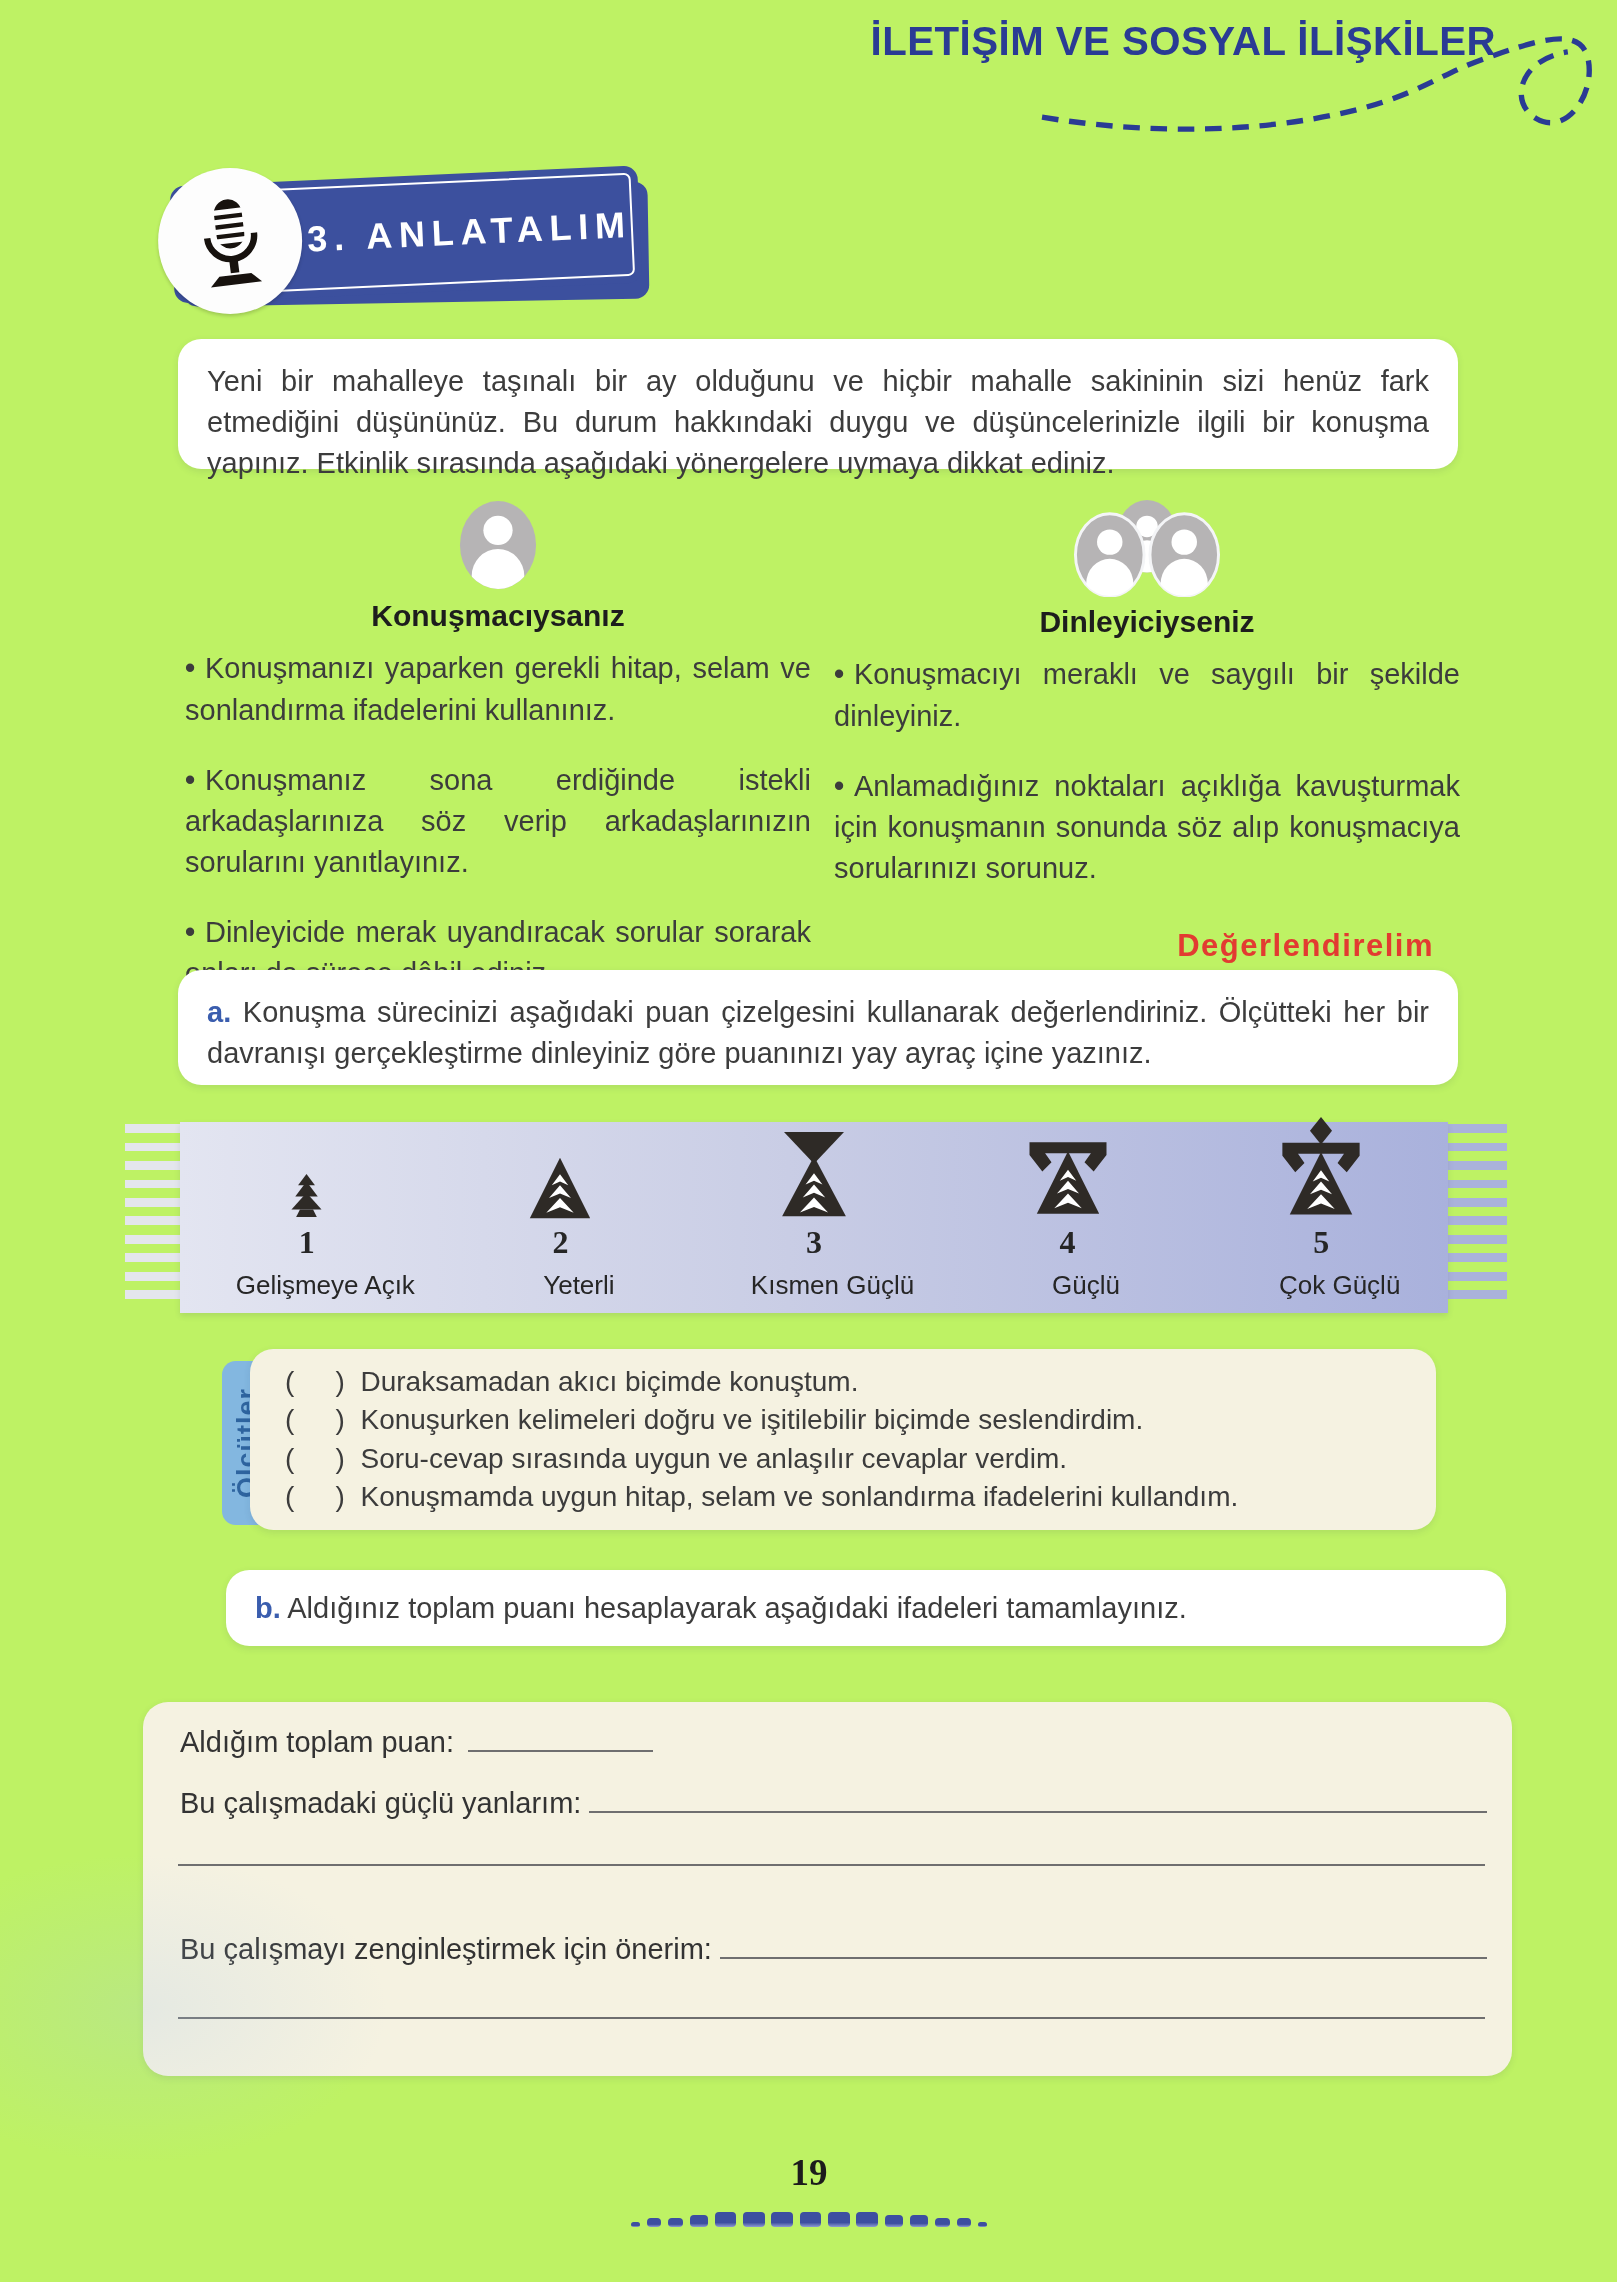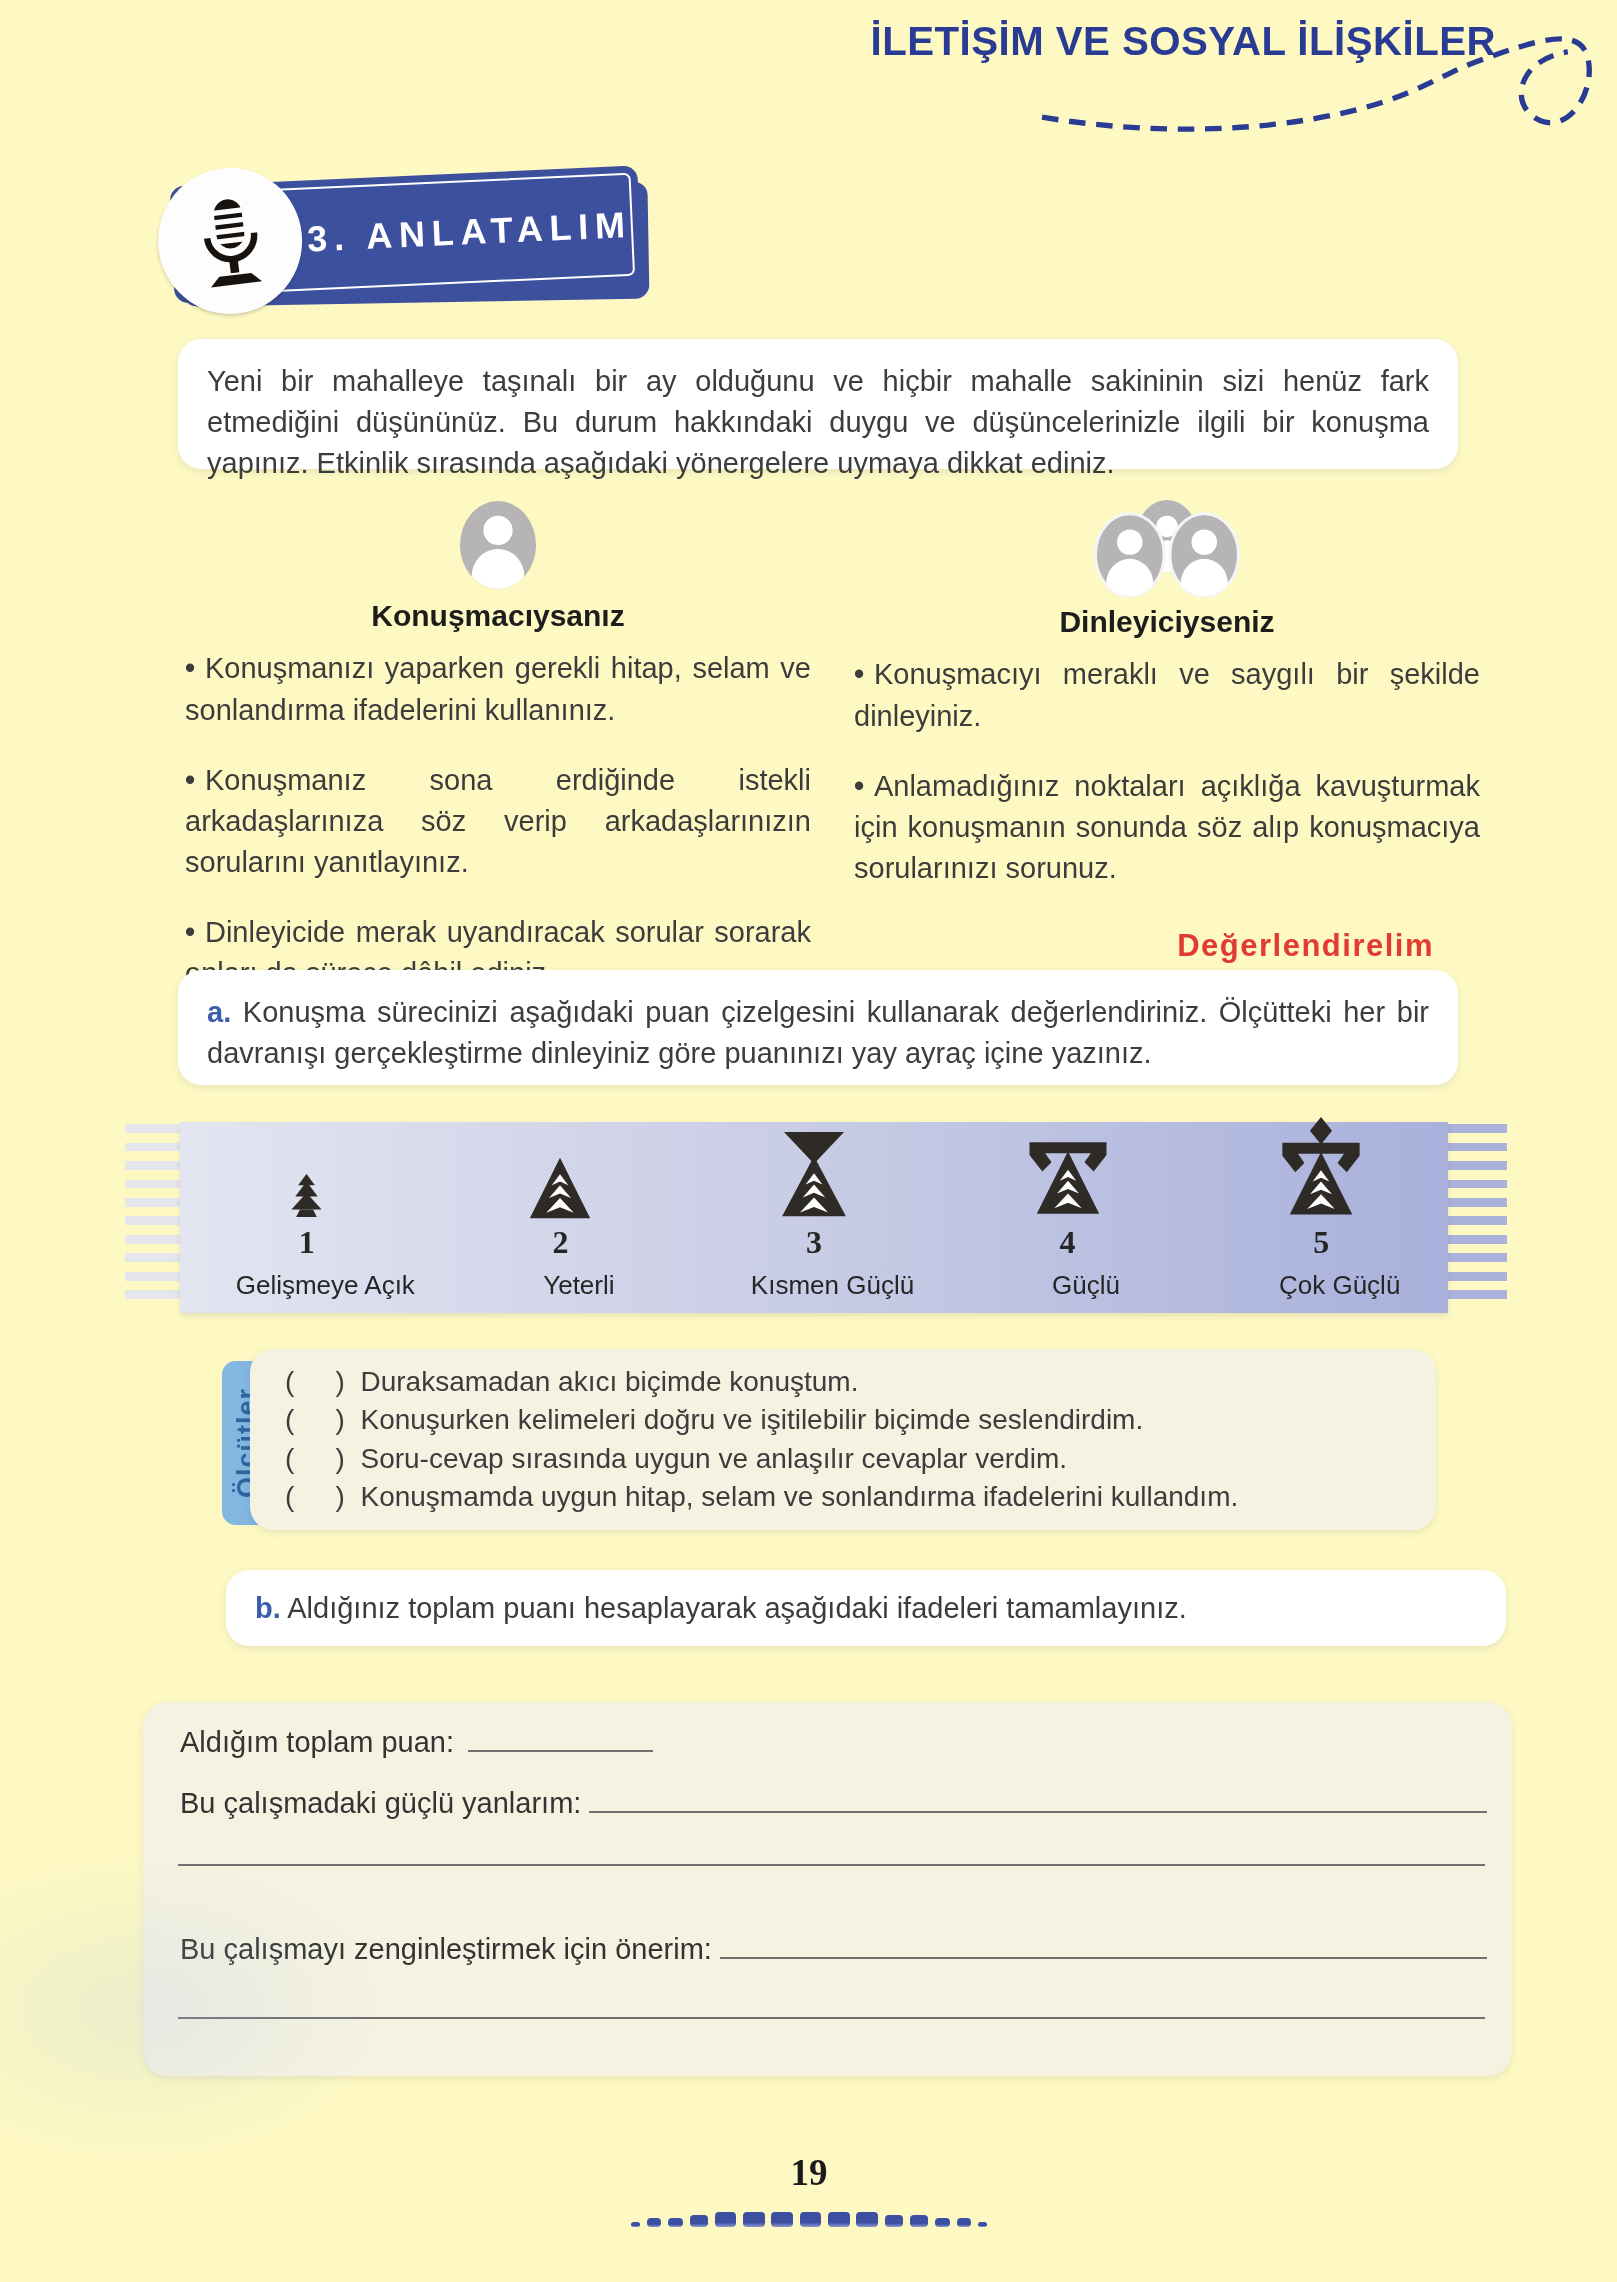--- a/index.html
+++ b/index.html
@@ -1,18 +1,18 @@
 <!DOCTYPE html>
 <html lang="tr"><head>
 <meta charset="utf-8">
 <style>
   html,body{margin:0;padding:0;background:#e9ebee;}
   .page{
     position:relative; width:1618px; height:2282px; margin:0 auto;
-    background:#fef9c3; overflow:hidden;
+    background:#bef264; overflow:hidden;
     font-family:"Liberation Sans", sans-serif; color:#3c3c3c;
   }
   .page::after{ 
     content:""; position:absolute; left:-117px; bottom:117px; width:507px; height:312px;
     background:radial-gradient(ellipse at center, rgba(170,200,230,0.22), rgba(170,200,230,0) 70%);
     pointer-events:none;
   }
 
   
   .header-title{
@@ -49,21 +49,21 @@
     position:absolute; background:#ffffff; border-radius:23.4px;
     box-shadow:0 2.9px 7.8px rgba(40,60,90,0.10);
     padding:21.5px 29px; box-sizing:border-box;
   }
   .intro-box{ left:178px; top:339px; width:1280px; height:130px; }
   .para{ font-size:29px; line-height:1.43; text-align:justify; }
 
   
   .column{ position:absolute; top:499px; }
   .col-speaker{ left:185px; width:626px; }
-  .col-listener{ left:834px; width:626px;margin-left:20px; }
+  .col-listener{ left:834px; width:626px; }
   .col-head{ display:flex; flex-direction:column; align-items:center; }
   .col-title{ font-size:30px; font-weight:700; color:#1d1d1d; margin-top:7.8px; }
   .bullets{ margin-top:9.8px; }
   .bullet{ font-size:29px; line-height:1.42; text-align:justify; margin-top:15.6px; }
   .bullet .dot{ font-weight:700; margin-right:9.8px; }
 
   
   .eval-heading{
     position:absolute; top:928px; left:1034px; width:400px; text-align:right;
     color:#e23b31; font-size:31px; font-weight:700; letter-spacing:1.5px;

